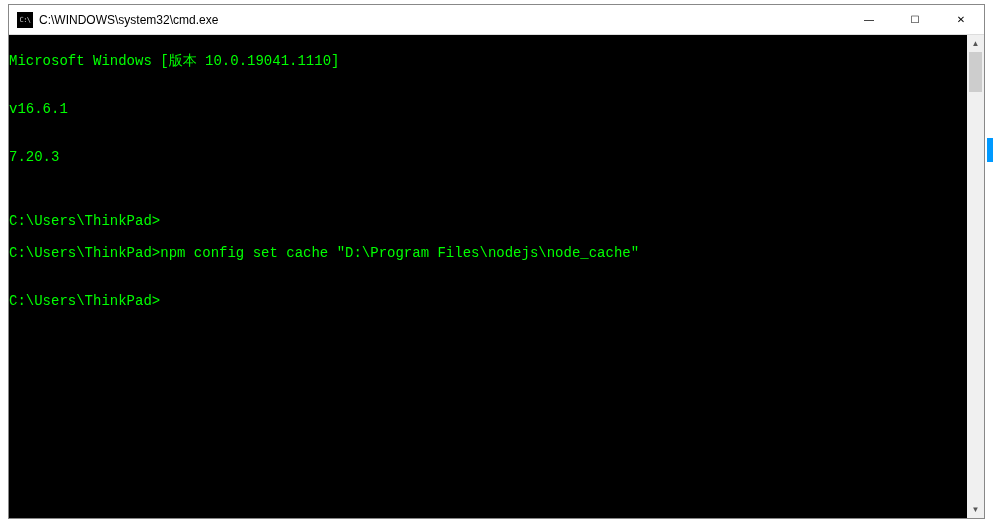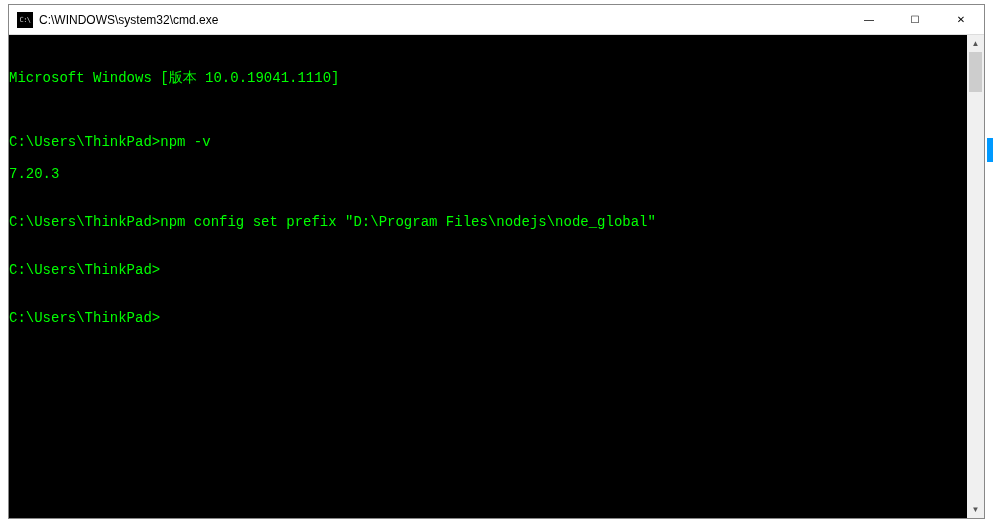--- a/index.html
+++ b/index.html
@@ -80,21 +80,20 @@
     .console {
       flex: 1;
       background: #000000;
       color: #00ff00;
       font-family: "Consolas", "Courier New", monospace;
       font-size: 14px;
       line-height: 16px;
       padding: 2px 0 2px 0;
       white-space: pre;
       overflow: hidden;
-      margin-top: 17px;
     }
     .scrollbar {
       width: 17px;
       background: #f0f0f0;
       display: flex;
       flex-direction: column;
     }
     .scroll-btn {
       height: 17px;
       background: #f0f0f0;
@@ -147,27 +146,27 @@
     <div class="win-controls">
       <button class="win-btn">—</button>
       <button class="win-btn">☐</button>
       <button class="win-btn close">✕</button>
     </div>
   </div>
   <div class="console-wrap">
     <div class="console">
 <span class="line">Microsoft Windows [版本 10.0.19041.1110]</span>
 <span class="line"></span>
+<span class="line">v16.6.1</span>
 <span class="line"></span>
-<span class="line">C:\Users\ThinkPad&gt;npm -v</span>
 <span class="line">7.20.3</span>
 <span class="line"></span>
-<span class="line">C:\Users\ThinkPad&gt;npm config set prefix "D:\Program Files\nodejs\node_global"</span>
 <span class="line"></span>
 <span class="line">C:\Users\ThinkPad&gt;</span>
+<span class="line">C:\Users\ThinkPad&gt;npm config set cache "D:\Program Files\nodejs\node_cache"</span>
 <span class="line"></span>
 <span class="line"><span>C:\Users\ThinkPad&gt;</span><span class="cursor"></span></span>
     </div>
     <div class="scrollbar">
       <div class="scroll-btn">▲</div>
       <div class="scroll-track">
         <div class="scroll-thumb"></div>
       </div>
       <div class="scroll-btn">▼</div>
     </div>

